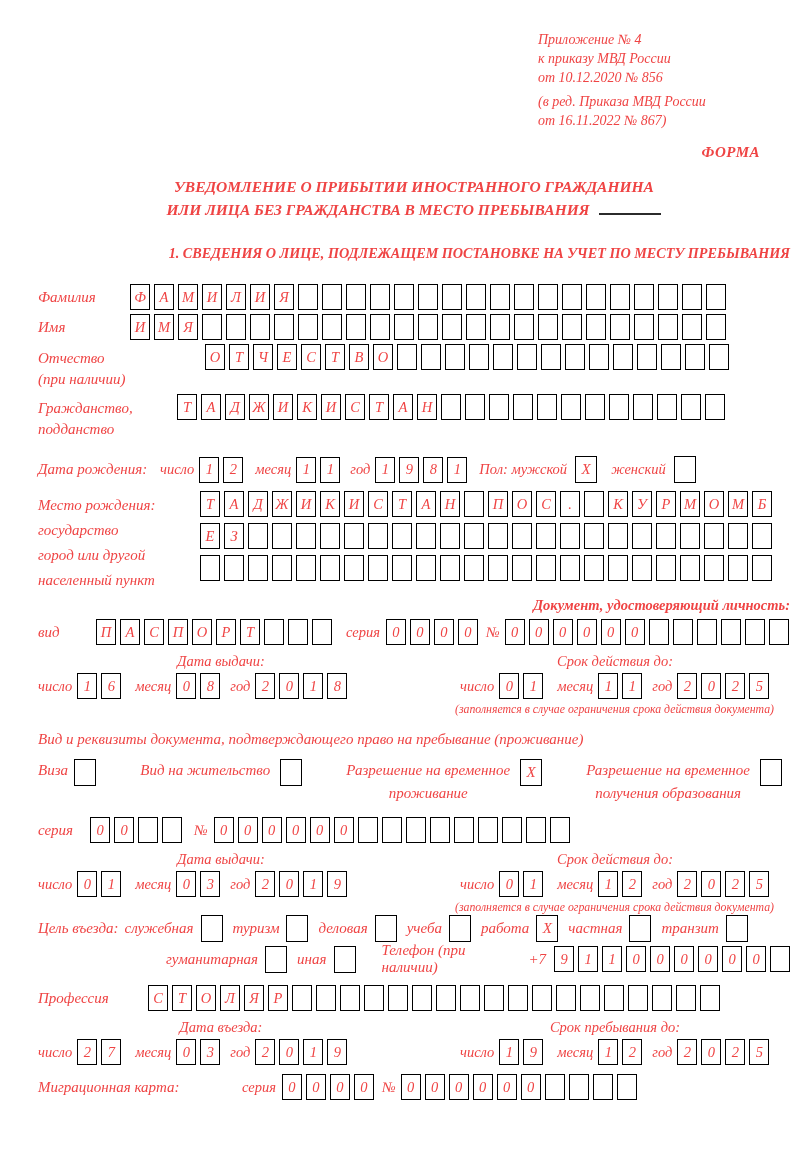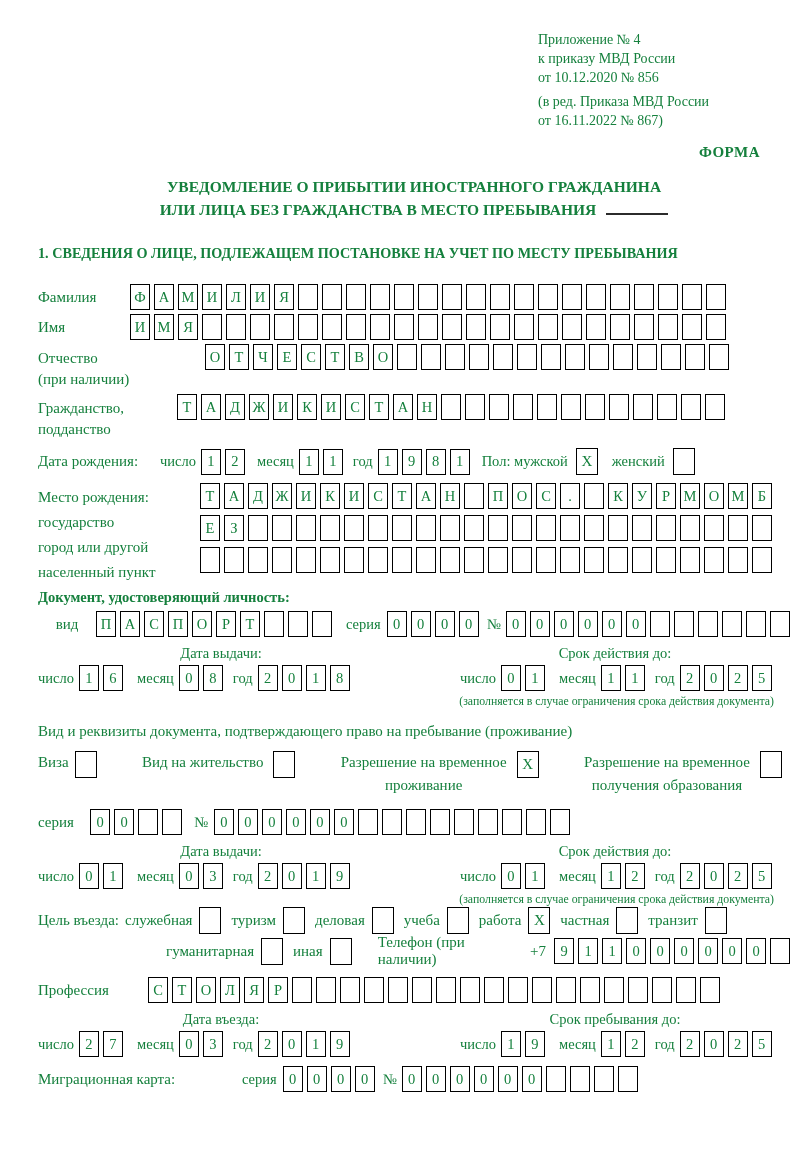--- a/index.html
+++ b/index.html
@@ -1,27 +1,27 @@
 <!DOCTYPE html>
 <html><head>
 <meta charset="utf-8">
 <style>
   html,body{margin:0;padding:0;background:#fff;}
   .page{
-    width:800px;height:1163px;box-sizing:border-box;background:#ffffff;color:#15803d;
+    width:800px;height:1163px;box-sizing:border-box;background:#ffffff;color:#ef4444;
     font-family:"Liberation Serif","DejaVu Serif",serif;
-    padding:30px 10px 0 38px;position:relative;overflow:hidden;
+    padding:30px 10px 0 38px;position:relative;overflow:hidden;font-style:italic;
   }
   .annex{margin-left:auto;width:230px;font-size:14px;line-height:19px;margin-right:22px;}
   .annex div{white-space:nowrap;}
   .annex .gap{margin-top:5px;}
   .forma{text-align:right;font-weight:bold;font-size:15px;margin:14px 30px 0 0;letter-spacing:.5px;}
   .title{text-align:center;font-weight:bold;font-size:15.5px;line-height:23px;margin-top:14px;}
   .blank-line{display:inline-block;width:62px;border-bottom:2.2px solid #2b2b2b;height:10px;margin-left:10px;}
-  .sec-head{text-align:left;font-weight:bold;font-size:14.2px;margin-top:24px;white-space:nowrap;}
+  .sec-head{text-align:right;font-weight:bold;font-size:14.2px;margin-top:24px;white-space:nowrap;}
   .row{display:flex;align-items:flex-start;margin-top:4px;font-size:15px;}
   .row.c{align-items:center;}
   .lbl{font-size:15px;line-height:19px;padding-top:4px;flex:none;}
   .lbl2{font-size:15px;line-height:21px;padding-top:4px;flex:none;}
   .cells{display:inline-flex;gap:4px;flex:none;}
   .cell{
     width:20px;height:26px;border:1.6px solid #000;box-sizing:border-box;flex:none;
     display:inline-flex;align-items:center;justify-content:center;
     font-size:14.5px;background:#fff;
   }
@@ -188,21 +188,21 @@
         <span class="cell"></span>
         <span class="cell"></span>
         <span class="cell"></span>
         <span class="cell"></span>
         <span class="cell"></span>
         <span class="cell"></span>
         <span class="cell"></span>
       </span>
   </div>
 
-  <div class="row c" style="margin-top:8px;">
+  <div class="row c" style="margin-top:16px;">
     <span class="lbl" style="width:122px;padding-top:0;">Дата рождения:</span>
     <span class="dlbl" style="padding-top:0;">число</span>
     <span class="cells">
         <span class="cell">1</span>
         <span class="cell">2</span>
       </span>
     <span class="dlbl" style="padding:0 5px 0 12px;">месяц</span>
     <span class="cells">
         <span class="cell">1</span>
         <span class="cell">1</span>
@@ -305,21 +305,21 @@
           <span class="cell"></span>
           <span class="cell"></span>
           <span class="cell"></span>
         </span>
     </span>
   </div>
 
   <div class="sec-head" style="margin-top:4px;font-size:14.5px;">Документ, удостоверяющий личность:</div>
 
   <div class="row c" style="margin-top:5px;">
-    <span class="lbl" style="width:58px;padding-top:0;text-align:center;">вид</span>
+    <span class="lbl" style="width:58px;padding-top:0;">вид</span>
     <span class="cells">
         <span class="cell">П</span>
         <span class="cell">А</span>
         <span class="cell">С</span>
         <span class="cell">П</span>
         <span class="cell">О</span>
         <span class="cell">Р</span>
         <span class="cell">Т</span>
         <span class="cell"></span>
         <span class="cell"></span>

